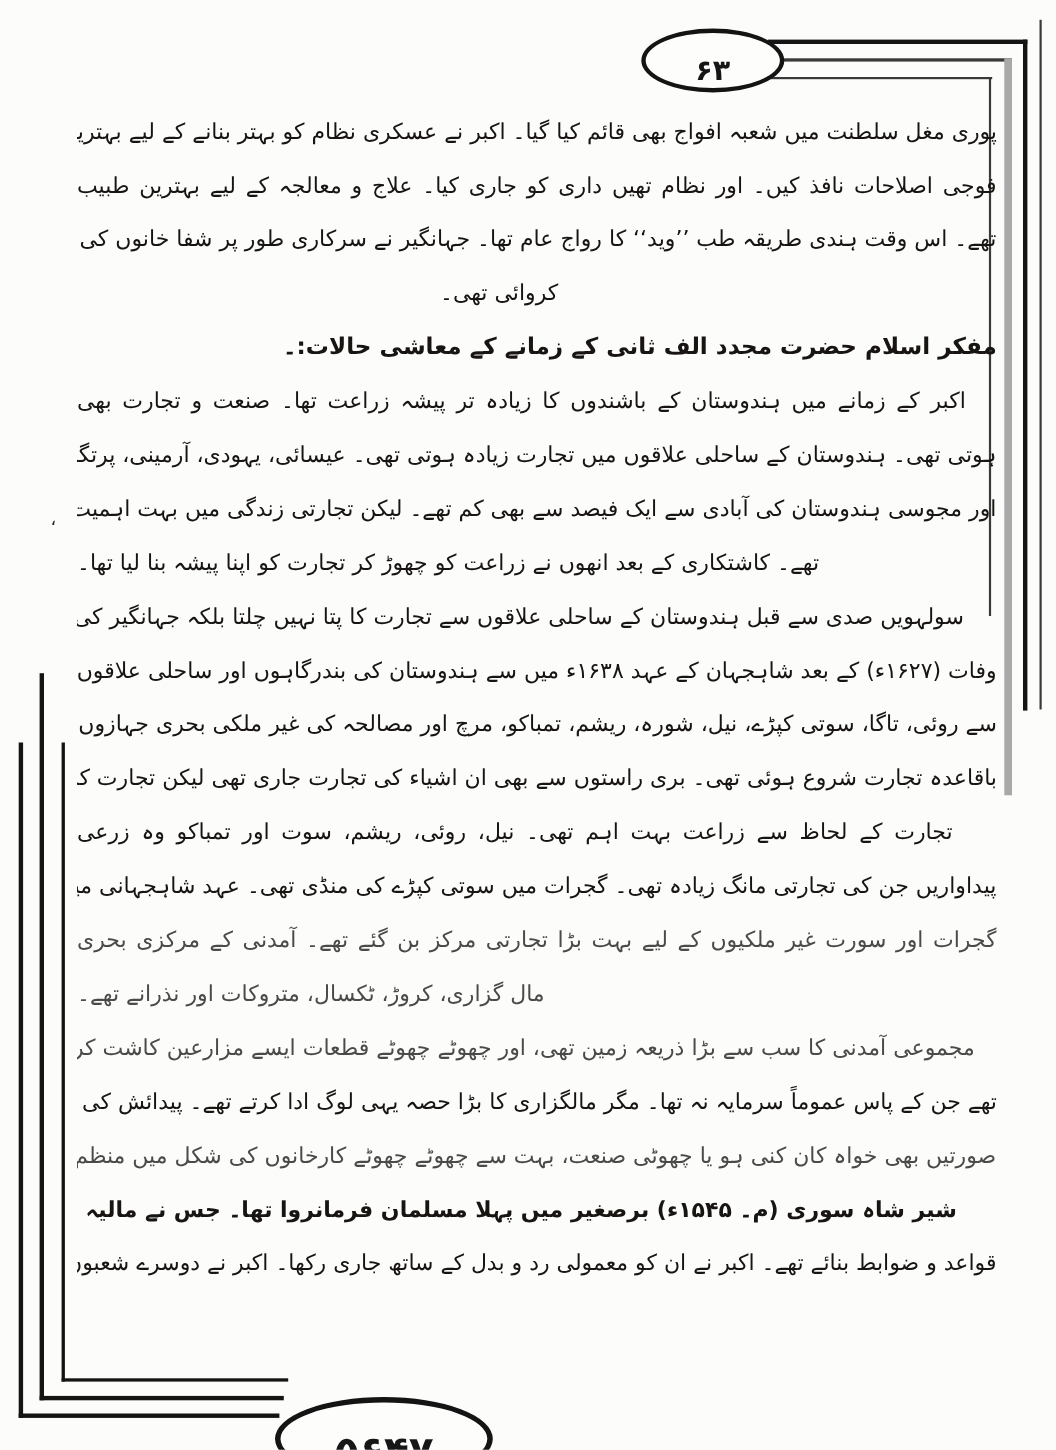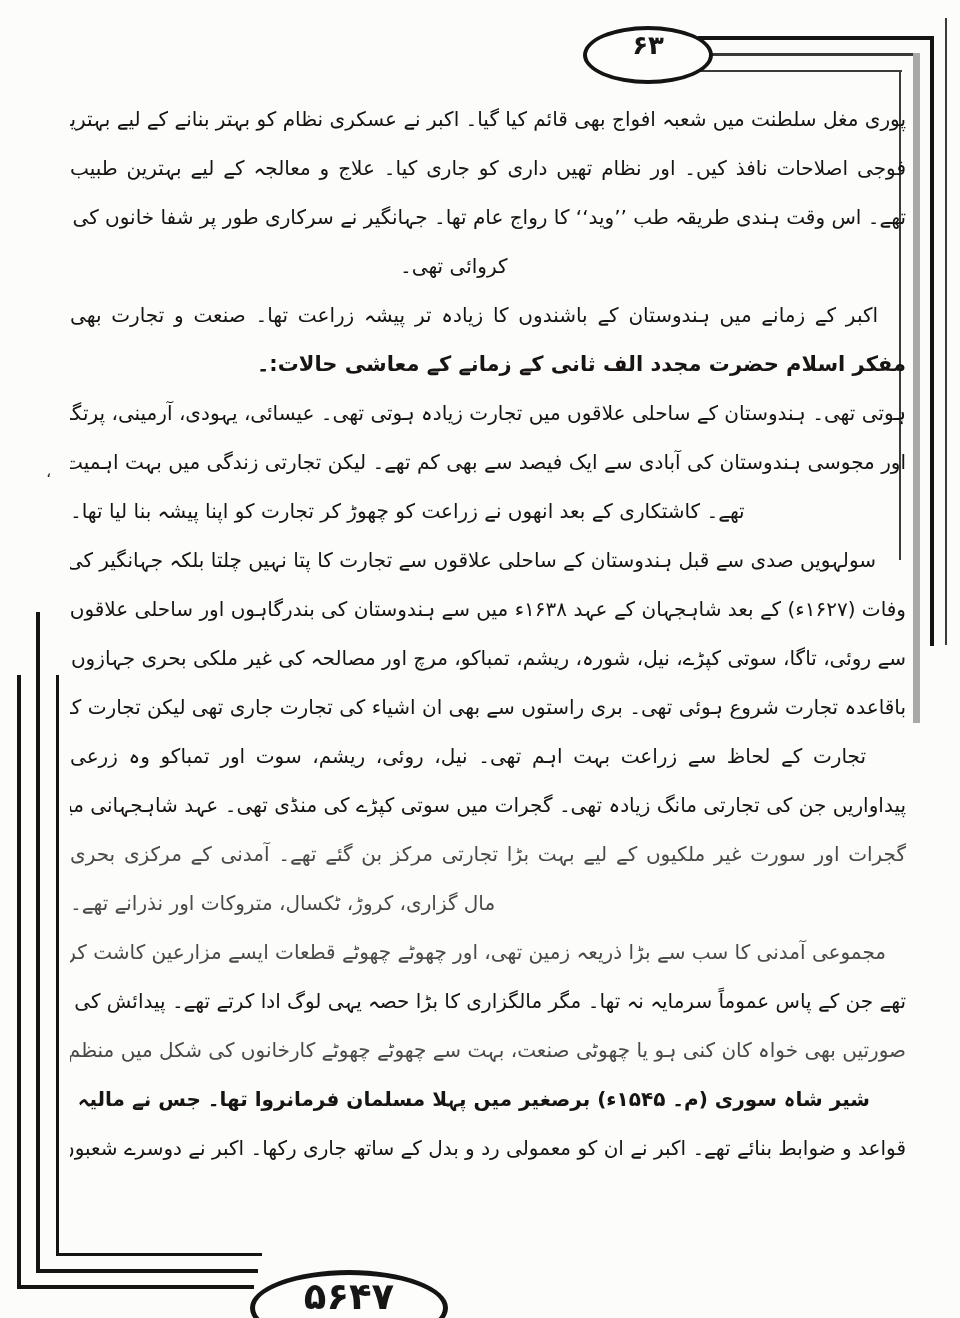--- a/index.html
+++ b/index.html
@@ -34,21 +34,21 @@
   .dim{ color:#4a4a4a; }
   
   .abs{ position:absolute; }
   .ink{ background:#141414; }
   .ink2{ background:#3a3a3a; }
   .gray{ background:#a9a9a9; }
   .oval{
     position:absolute;
     background:#fdfdfc;
     border-radius:50%;
-    display:flex;align-items:flex-start;justify-content:center;
+    display:flex;align-items:flex-end;justify-content:center;
     font-weight:bold;
     z-index:3;
   }
   .oval-top{
     left:583px;top:26px;width:122px;height:50px;
     border:4px solid #141414;
     font-size:26px;
   }
   .oval-bottom{
     left:250px;top:1270px;width:188px;height:66px;
@@ -89,22 +89,22 @@
   <span>۵۶۴۷</span>
 </div>
 
 <div class="stray" style="left:46px;top:462px;">،</div>
 
 <div class="text-block">
   <div class="ln j">پوری مغل سلطنت میں شعبہ افواج بھی قائم کیا گیا۔ اکبر نے عسکری نظام کو بہتر بنانے کے لیے بہترین</div>
   <div class="ln j">فوجی اصلاحات نافذ کیں۔ اور نظام تھیں داری کو جاری کیا۔ علاج و معالجہ کے لیے بہترین طبیب</div>
   <div class="ln j">تھے۔ اس وقت ہندی طریقہ طب ’’وید‘‘ کا رواج عام تھا۔ جہانگیر نے سرکاری طور پر شفا خانوں کی تعمیر</div>
   <div class="ln short-left">کروائی تھی۔</div>
+  <div class="ln headline">مفکر اسلام حضرت مجدد الف ثانی کے زمانے کے معاشی حالات:۔</div>
   <div class="ln j" style="padding-right:28px;">اکبر کے زمانے میں ہندوستان کے باشندوں کا زیادہ تر پیشہ زراعت تھا۔ صنعت و تجارت بھی</div>
-  <div class="ln headline">مفکر اسلام حضرت مجدد الف ثانی کے زمانے کے معاشی حالات:۔</div>
   <div class="ln j">ہوتی تھی۔ ہندوستان کے ساحلی علاقوں میں تجارت زیادہ ہوتی تھی۔ عیسائی، یہودی، آرمینی، پرتگالی</div>
   <div class="ln j">اور مجوسی ہندوستان کی آبادی سے ایک فیصد سے بھی کم تھے۔ لیکن تجارتی زندگی میں بہت اہمیت رکھتے</div>
   <div class="ln left">تھے۔ کاشتکاری کے بعد انھوں نے زراعت کو چھوڑ کر تجارت کو اپنا پیشہ بنا لیا تھا۔</div>
   <div class="ln j" style="padding-right:30px;">سولہویں صدی سے قبل ہندوستان کے ساحلی علاقوں سے تجارت کا پتا نہیں چلتا بلکہ جہانگیر کی</div>
   <div class="ln j">وفات (۱۶۲۷ء) کے بعد شاہجہان کے عہد ۱۶۳۸ء میں سے ہندوستان کی بندرگاہوں اور ساحلی علاقوں</div>
   <div class="ln j">سے روئی، تاگا، سوتی کپڑے، نیل، شورہ، ریشم، تمباکو، مرچ اور مصالحہ کی غیر ملکی بحری جہازوں سے</div>
   <div class="ln j">باقاعدہ تجارت شروع ہوئی تھی۔ بری راستوں سے بھی ان اشیاء کی تجارت جاری تھی لیکن تجارت کا</div>
   <div class="ln j" style="padding-right:40px;">تجارت کے لحاظ سے زراعت بہت اہم تھی۔ نیل، روئی، ریشم، سوت اور تمباکو وہ زرعی</div>
   <div class="ln j">پیداواریں جن کی تجارتی مانگ زیادہ تھی۔ گجرات میں سوتی کپڑے کی منڈی تھی۔ عہد شاہجہانی میں</div>
   <div class="ln j dim">گجرات اور سورت غیر ملکیوں کے لیے بہت بڑا تجارتی مرکز بن گئے تھے۔ آمدنی کے مرکزی بحری</div>

